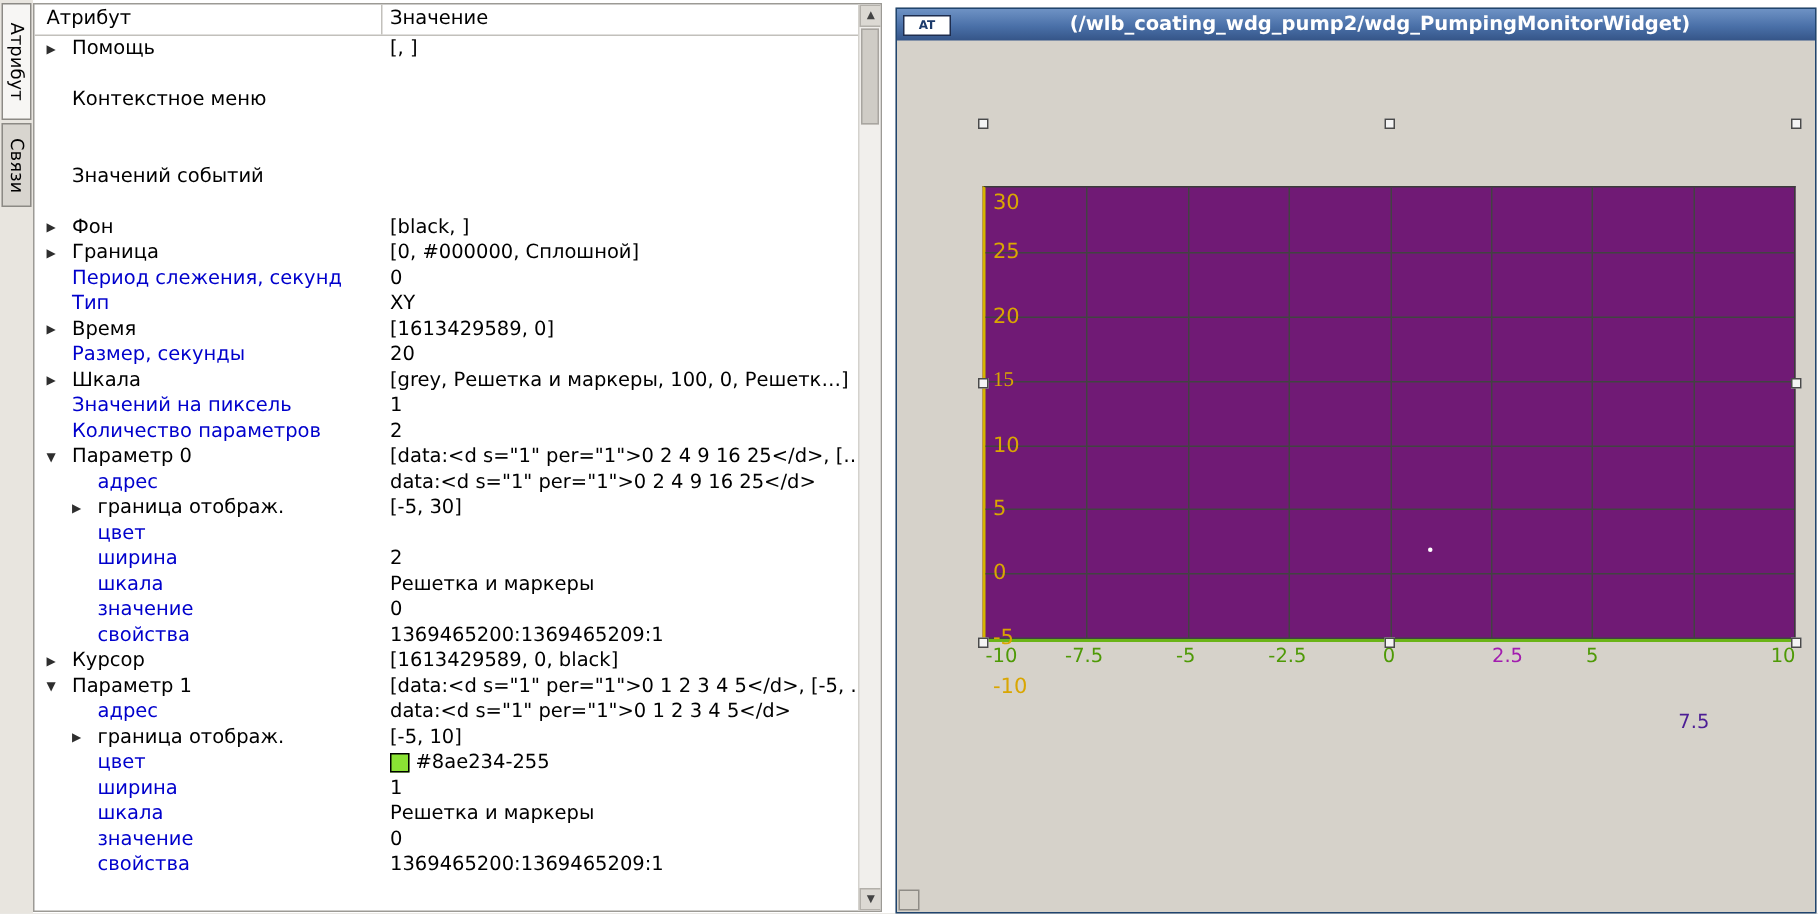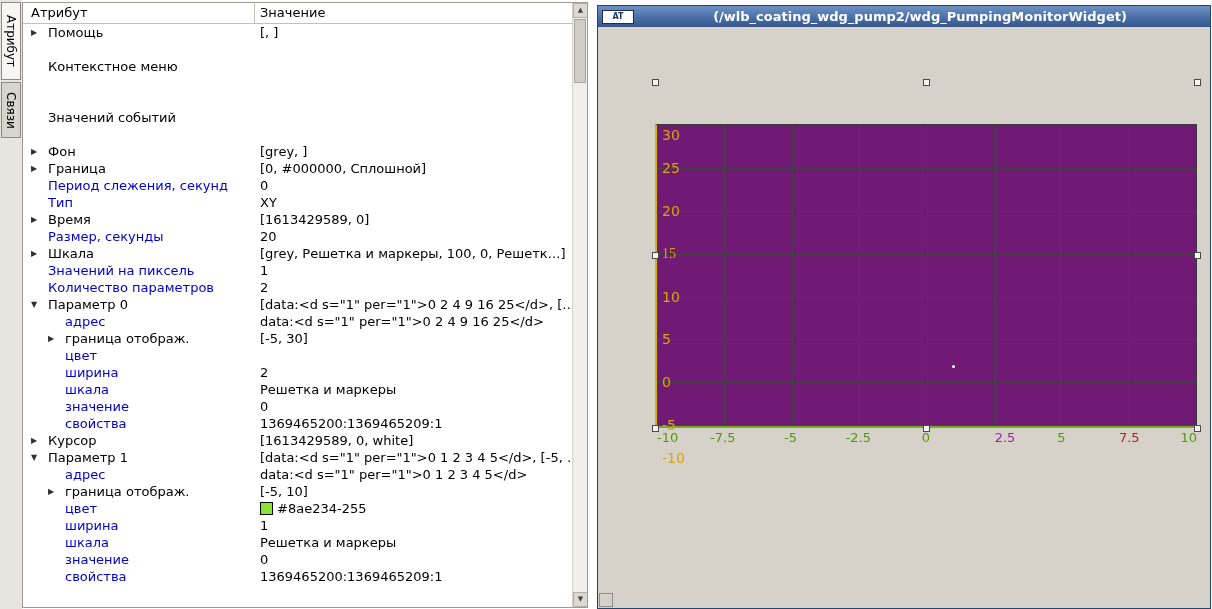--- a/index.html
+++ b/index.html
@@ -119,21 +119,21 @@
           <span></span>
         </div>
       </div>
       <div class="prow"></div>
       <div class="prow">
         <div class="ncell ind0">
           <span class="arrow">▶</span>
           <span class="nm">Фон</span>
         </div>
         <div class="vcell">
-          <span>[grey, ]</span>
+          <span>[black, ]</span>
         </div>
       </div>
       <div class="prow">
         <div class="ncell ind0">
           <span class="arrow">▶</span>
           <span class="nm">Граница</span>
         </div>
         <div class="vcell">
           <span>[0, #000000, Сплошной]</span>
         </div>
@@ -269,21 +269,21 @@
         <div class="vcell">
           <span>1369465200:1369465209:1</span>
         </div>
       </div>
       <div class="prow">
         <div class="ncell ind0">
           <span class="arrow">▶</span>
           <span class="nm">Курсор</span>
         </div>
         <div class="vcell">
-          <span>[1613429589, 0, white]</span>
+          <span>[1613429589, 0, black]</span>
         </div>
       </div>
       <div class="prow">
         <div class="ncell ind0">
           <span class="arrow">▼</span>
           <span class="nm">Параметр 1</span>
         </div>
         <div class="vcell">
           <span>[data:&lt;d s="1" per="1"&gt;0 1 2 3 4 5&lt;/d&gt;, [-5, …</span>
         </div>
@@ -403,18 +403,18 @@
         <div class="handle" style="left: 539px; top: 343px;"></div>
       </div>
     <div class="xlabs" id="xlabs">
         <div class="xlab" style="color: rgb(78, 154, 6); left: 2px;">-10</div>
         <div class="xlab" style="color: rgb(78, 154, 6); left: 67.75px; transform: translateX(-50%);">-7.5</div>
         <div class="xlab" style="color: rgb(78, 154, 6); left: 135.5px; transform: translateX(-50%);">-5</div>
         <div class="xlab" style="color: rgb(78, 154, 6); left: 203.25px; transform: translateX(-50%);">-2.5</div>
         <div class="xlab" style="color: rgb(78, 154, 6); left: 271px; transform: translateX(-50%);">0</div>
         <div class="xlab" style="color: #a21caf; left: 350px; transform: translateX(-50%);">2.5</div>
         <div class="xlab" style="color: rgb(78, 154, 6); left: 406.5px; transform: translateX(-50%);">5</div>
-        <div class="xlab" style="color: #b91c1c; left: 474.25px; transform: translateX(-50%);">7.5</div>
+        <div class="xlab" style="color: #4c1d95; left: 474.25px; transform: translateX(-50%); margin-top: 44px;">7.5</div>
         <div class="xlab" style="color: rgb(78, 154, 6); right: 0px;">10</div>
       </div>
     <div class="corner-box"></div>
   </div>
 </div>
 
 </body></html>

